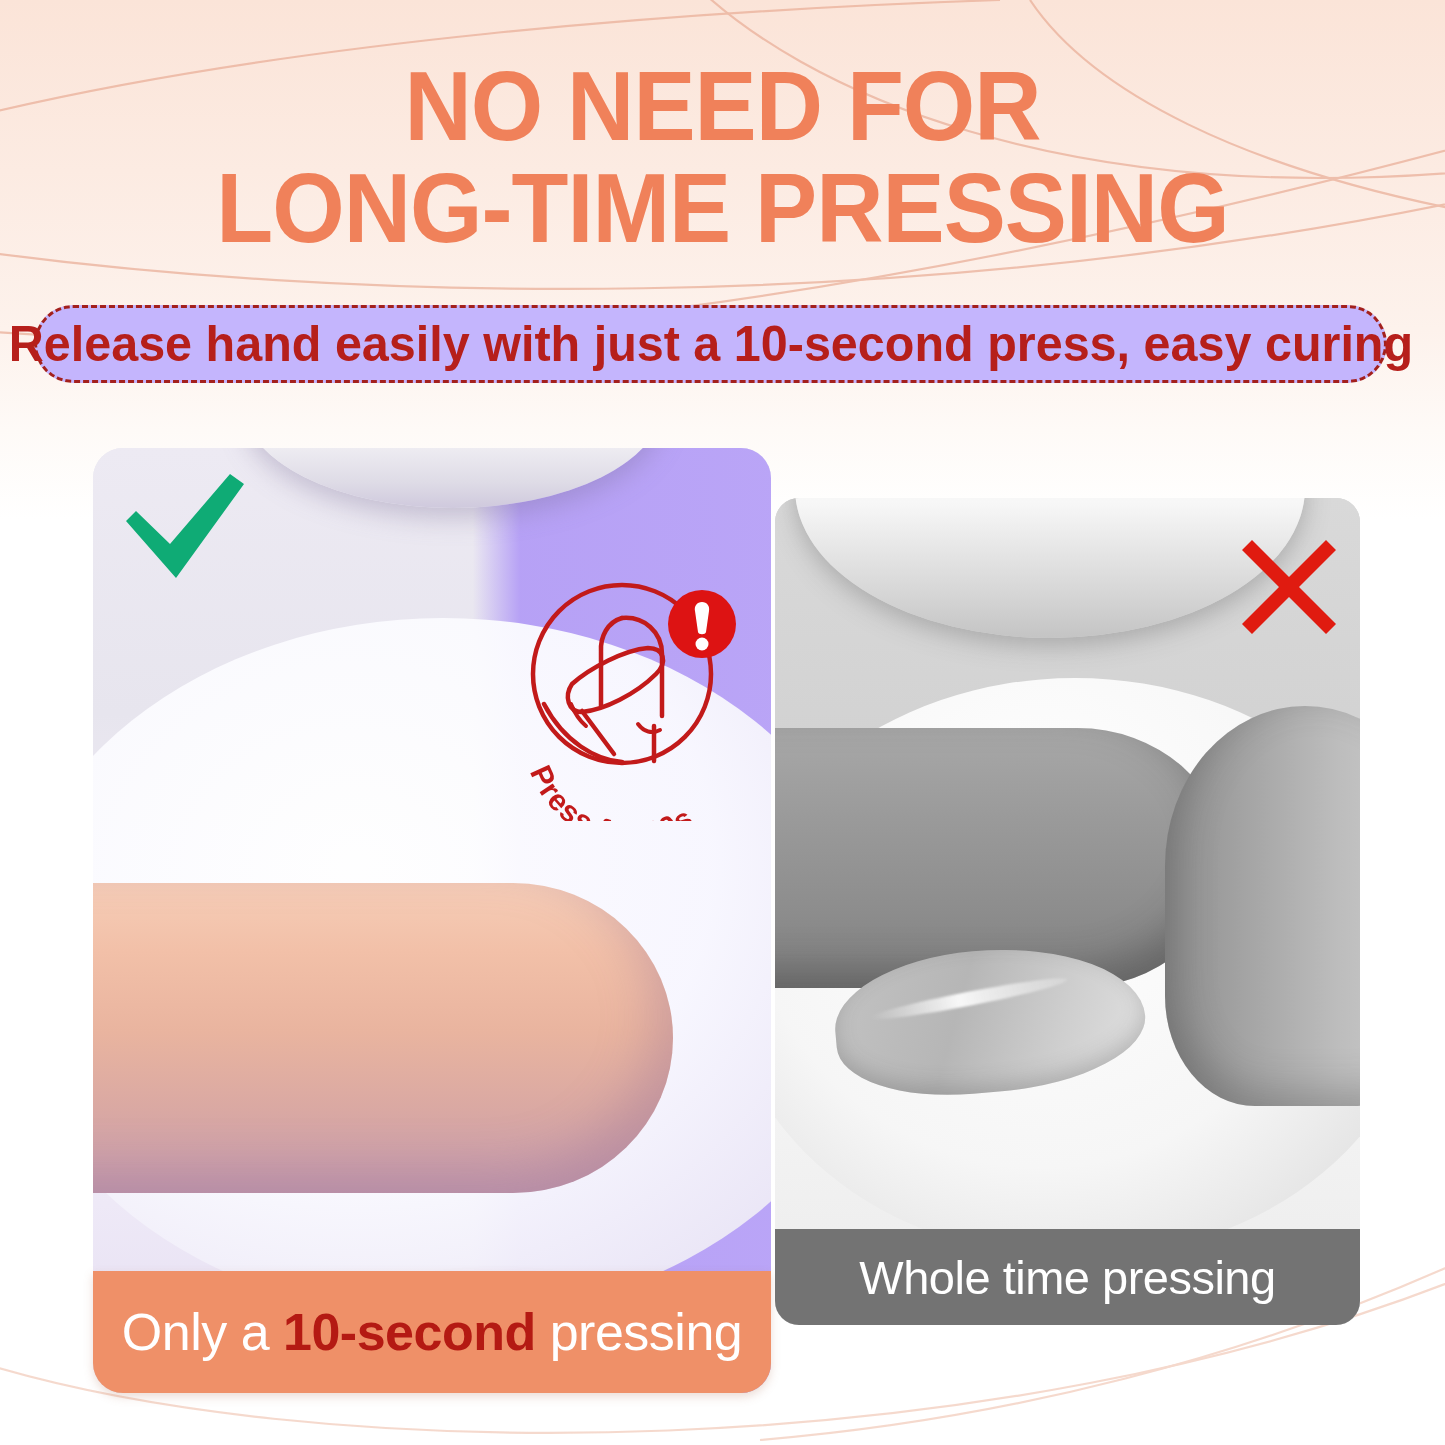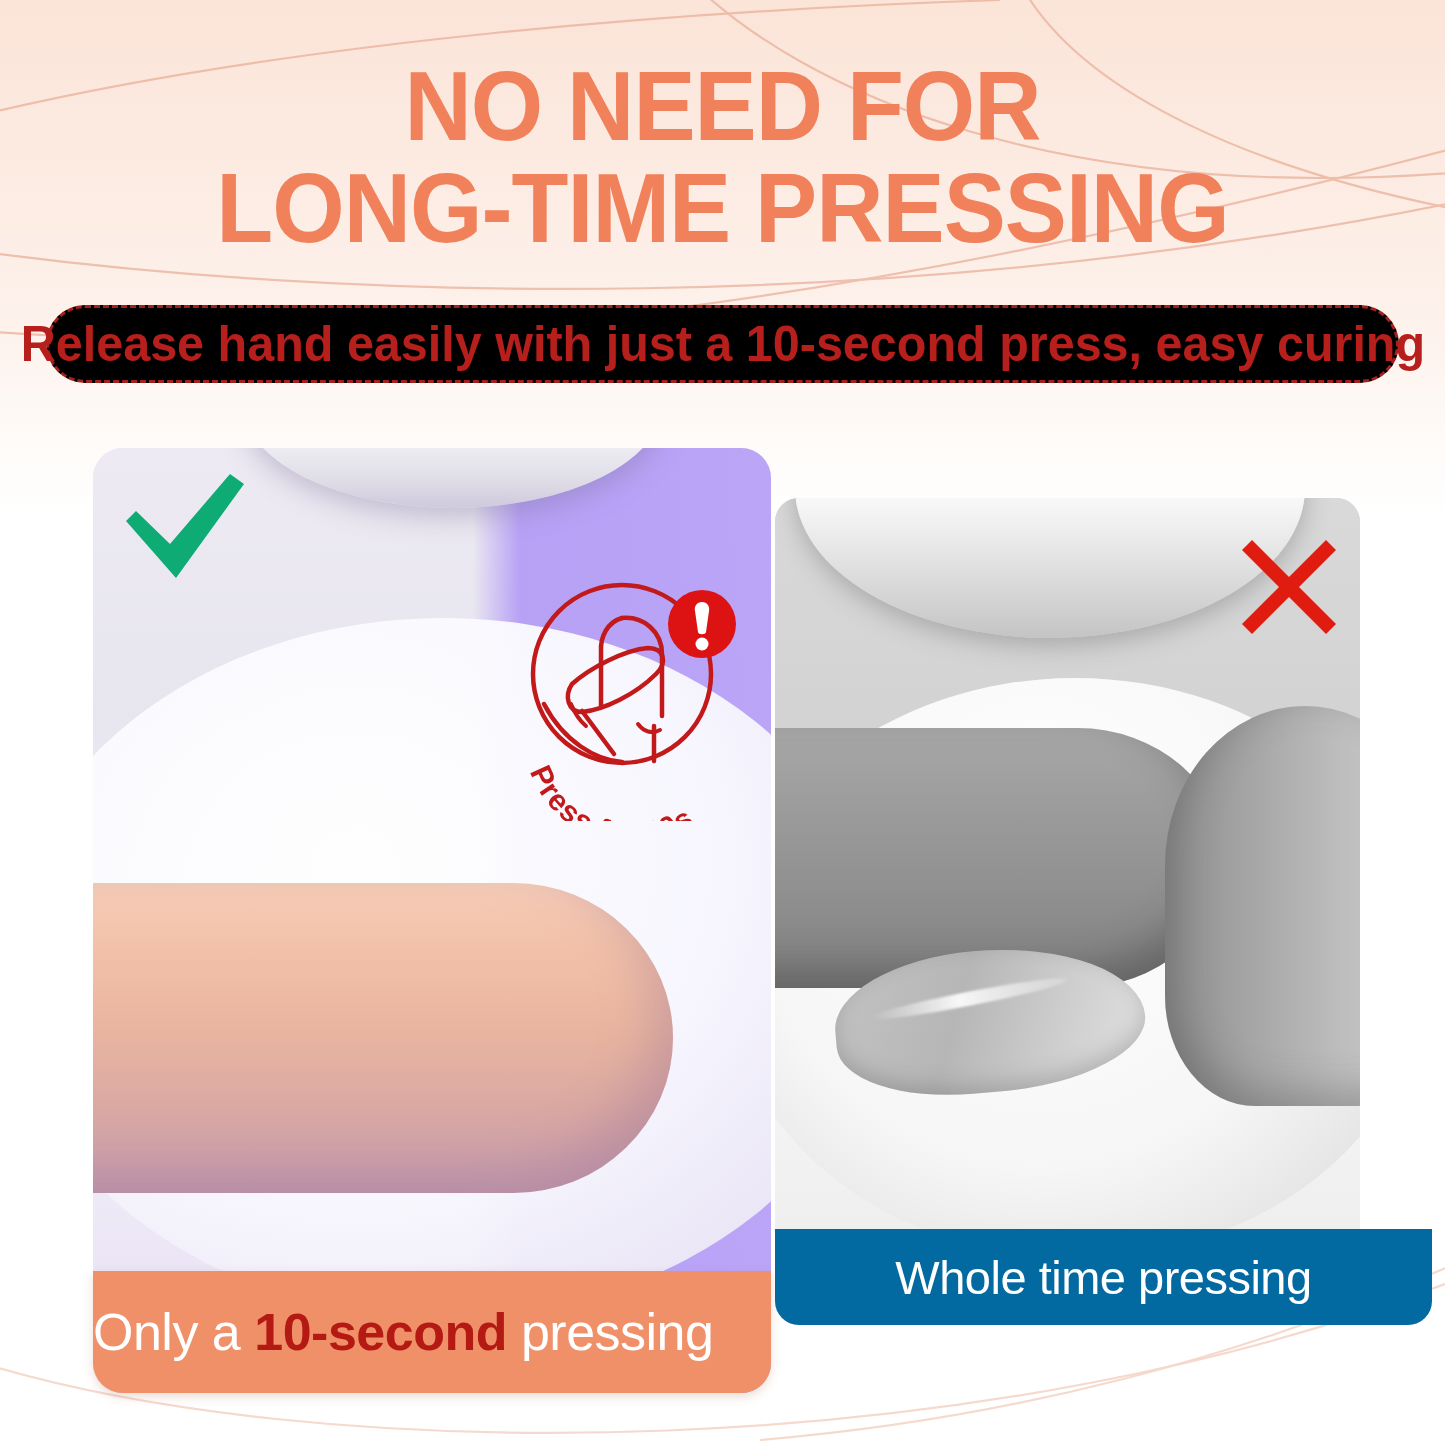--- a/index.html
+++ b/index.html
@@ -56,27 +56,27 @@
     transform-origin: center top;
   }
   .headline .ln {
     display: block;
     white-space: nowrap;
   }
 
   
   .subtitle-pill {
     position: absolute;
-    left: 46px;
+    left: 34px;
     top: 305px;
     width: 1353px;
     height: 78px;
     border: 3px dashed #a3201d;
     border-radius: 44px;
-    background: #000000;
+    background: #c4b5fd;
     display: flex;
     align-items: center;
     justify-content: center;
     box-sizing: border-box;
   }
   .subtitle-text {
     font-size: 50px;
     font-weight: bold;
     color: #b61f1b;
     white-space: nowrap;
@@ -333,41 +333,42 @@
   .caption-good {
     position: absolute;
     left: 93px;
     top: 1271px;
     width: 678px;
     height: 122px;
     background: #ef9068;
     border-radius: 0 0 30px 30px;
     display: flex;
     align-items: center;
+    justify-content: center;
     box-shadow: 0 4px 10px rgba(180,120,95,0.25);
   }
   .caption-good .txt {
     font-size: 52px;
     font-weight: normal;
     white-space: nowrap;
     color: #ffffff;
     letter-spacing: -0.5px;
   }
   .caption-good .hl {
     color: #b41a13;
     font-weight: bold;
   }
 
   .caption-bad {
     position: absolute;
     left: 775px;
     top: 1229px;
-    width: 657px;
+    width: 585px;
     height: 96px;
-    background: #0369a1;
+    background: #737373;
     border-radius: 0 0 24px 24px;
     display: flex;
     align-items: center;
     justify-content: center;
   }
   .caption-bad .txt {
     font-size: 47px;
     color: #ffffff;
     white-space: nowrap;
     letter-spacing: -0.5px;

